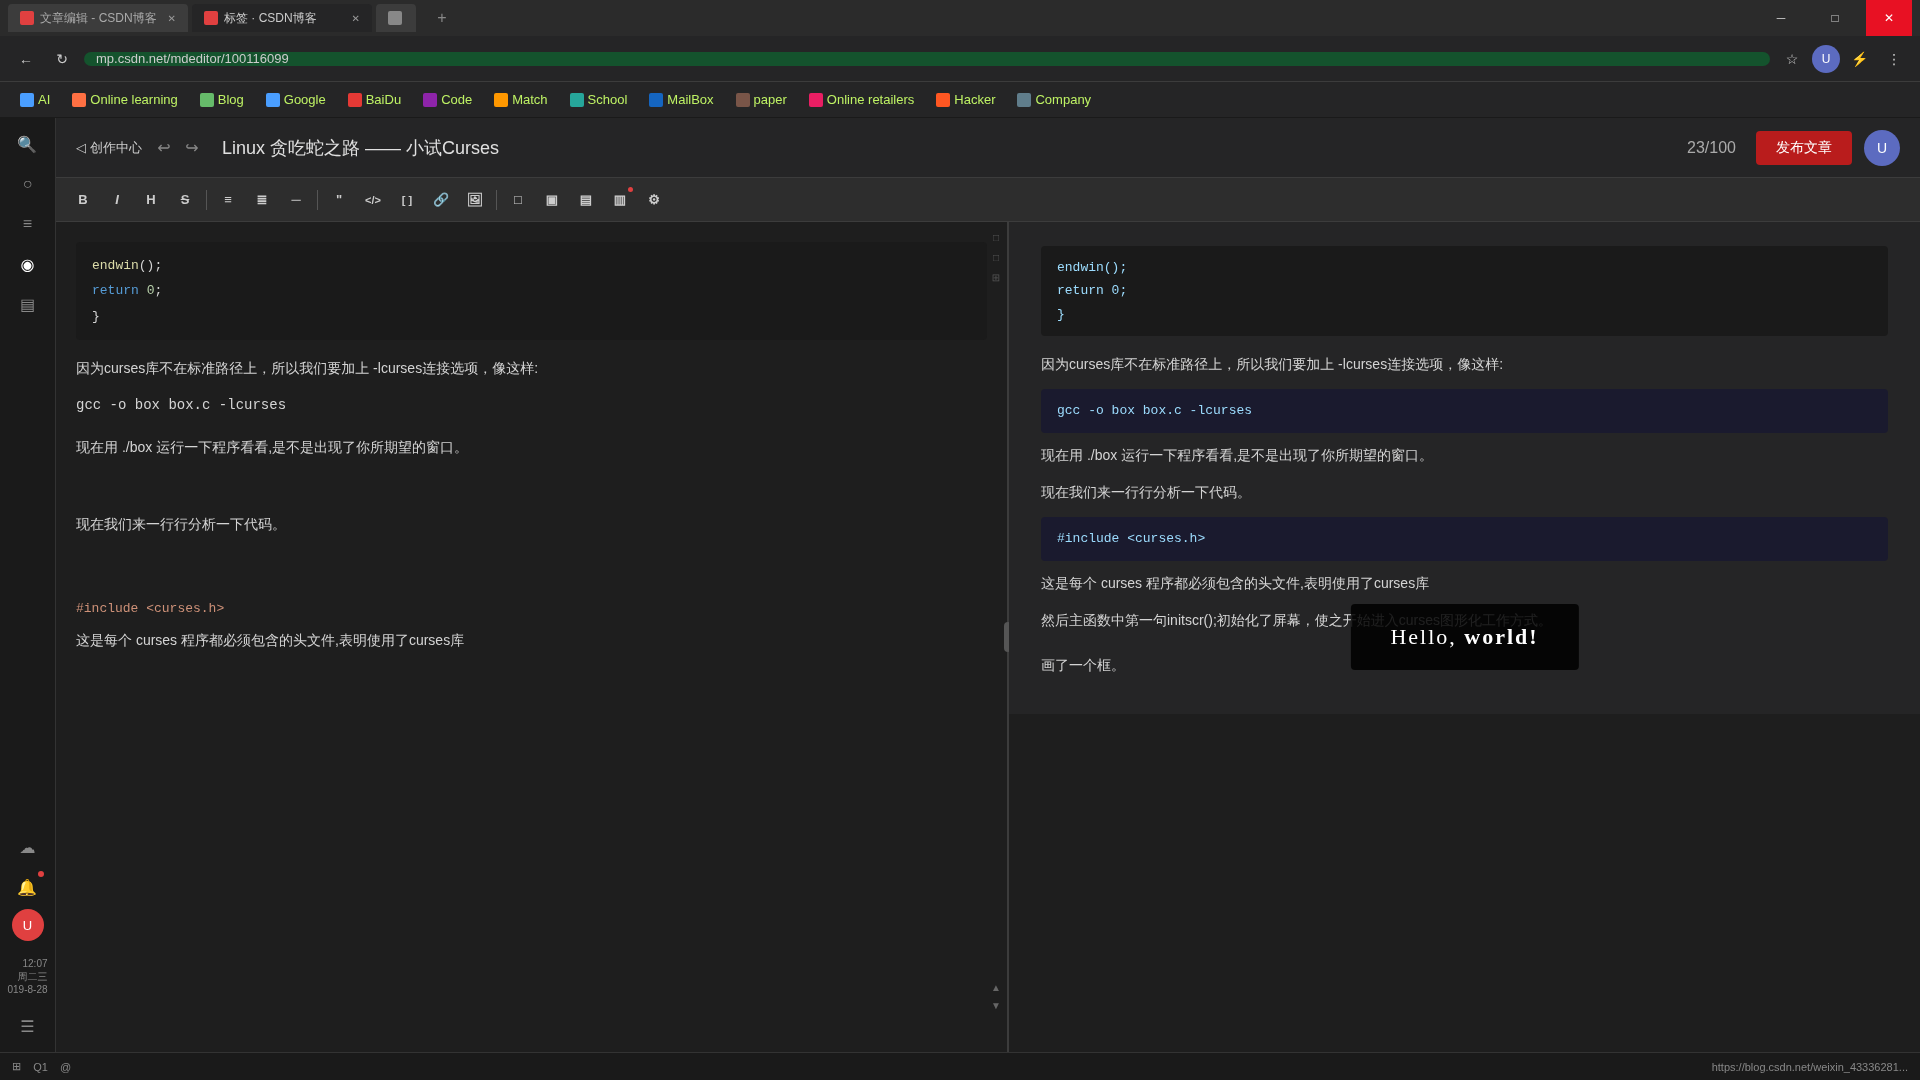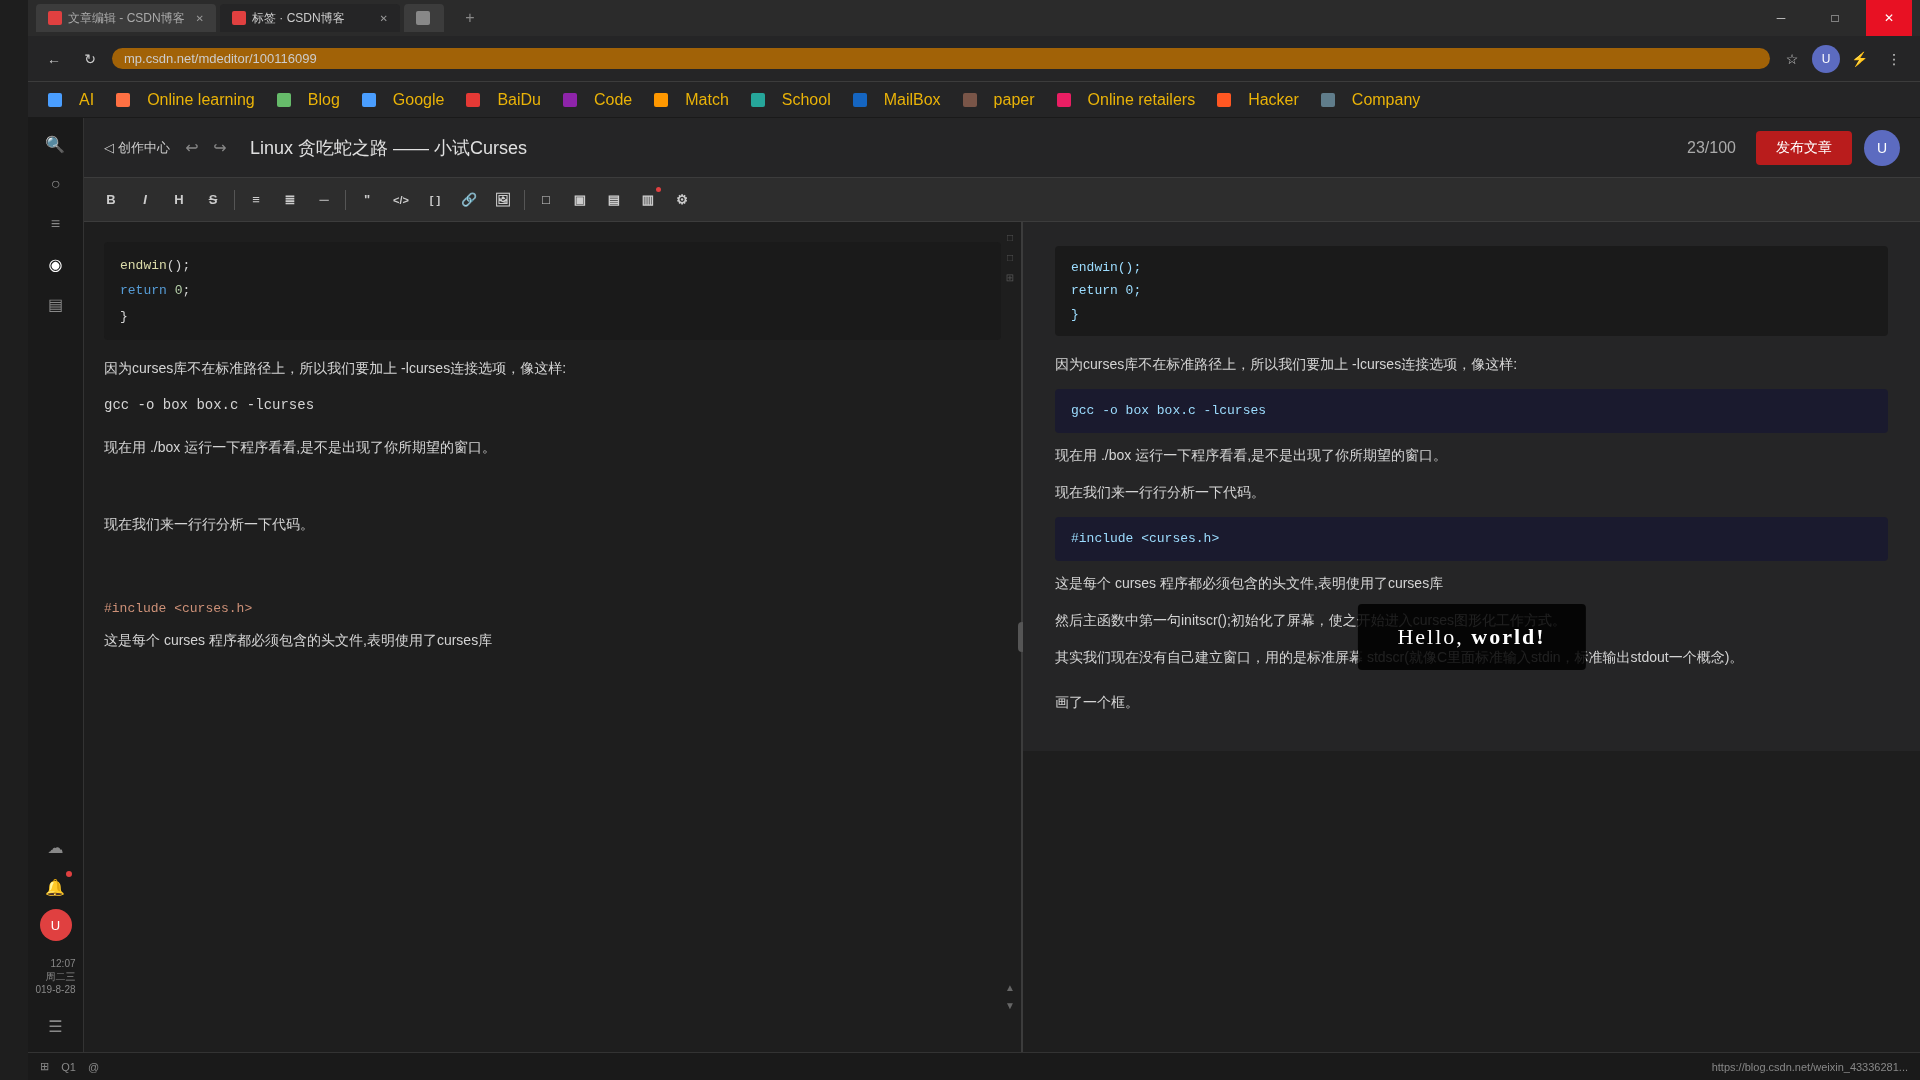--- a/index.html
+++ b/index.html
@@ -1,38 +1,38 @@
 <!DOCTYPE html>
 <html><head>
   <meta charset="utf-8">
   <style>
     * { margin: 0; padding: 0; box-sizing: border-box; }
     body { width: 1920px; height: 1080px; overflow: hidden; background: #2b2b2b; font-family: 'Segoe UI', Arial, sans-serif; }
 
     
-    .browser-frame { width: 100%; height: 100%; display: flex; flex-direction: column; background: #1e1e1e; padding-left: 28px; }
+    .browser-frame { width: 100%; height: 100%; display: flex; flex-direction: column; background: #1e1e1e; }
 
     .title-bar { height: 36px; background: #2b2b2b; display: flex; align-items: center; padding: 0 8px; gap: 4px; }
     .tab { height: 28px; background: #3c3c3c; border-radius: 4px 4px 0 0; padding: 0 12px; display: flex; align-items: center; gap: 6px; font-size: 12px; color: #ccc; min-width: 180px; }
     .tab.active { background: #252526; color: #fff; }
     .tab-icon { width: 14px; height: 14px; background: #e04040; border-radius: 2px; display: inline-block; }
     .tab-close { margin-left: auto; color: #999; cursor: pointer; font-size: 10px; }
     .title-bar-controls { margin-left: auto; display: flex; gap: 8px; }
     .title-bar-btn { width: 46px; height: 36px; display: flex; align-items: center; justify-content: center; color: #ccc; font-size: 12px; cursor: pointer; }
     .title-bar-btn.close { background: #e81123; color: white; }
 
     .nav-bar { height: 46px; background: #252526; display: flex; align-items: center; padding: 0 12px; gap: 8px; border-bottom: 1px solid #3c3c3c; }
     .nav-btn { width: 28px; height: 28px; display: flex; align-items: center; justify-content: center; color: #ccc; cursor: pointer; border-radius: 50%; font-size: 14px; }
-    .address-bar { flex: 1; height: 21px; background: #a16207; border-radius: 15px; display: flex; align-items: center; padding: 0 12px; font-size: 13px; color: #ccc; }
+    .address-bar { flex: 1; height: 14px; background: #14532d; border-radius: 15px; display: flex; align-items: center; padding: 0 12px; font-size: 13px; color: #ccc; }
     .address-bar span { flex: 1; }
     .nav-actions { display: flex; gap: 6px; align-items: center; }
     .nav-action-btn { width: 28px; height: 28px; display: flex; align-items: center; justify-content: center; color: #ccc; cursor: pointer; border-radius: 50%; font-size: 14px; }
 
     .bookmarks-bar { height: 36px; background: #252526; display: flex; align-items: center; padding: 0 12px; gap: 6px; border-bottom: 1px solid #1a1a1a; overflow: hidden; }
-    .bookmark { display: flex; align-items: center; gap: 17px; padding: 3px 8px; border-radius: 3px; cursor: pointer; font-size: 16px; color: #eab308; white-space: nowrap; }
+    .bookmark { display: flex; align-items: center; gap: 4px; padding: 3px 8px; border-radius: 3px; cursor: pointer; font-size: 13px; color: #bef264; white-space: nowrap; }
     .bm-icon { width: 14px; height: 14px; border-radius: 2px; display: inline-block; flex-shrink: 0; }
 
     
     .content-area { flex: 1; display: flex; overflow: hidden; }
 
     
     .browser-sidebar { width: 56px; background: #1a1a1a; display: flex; flex-direction: column; align-items: center; padding: 8px 0; gap: 4px; border-right: 1px solid #333; }
     .sidebar-icon { width: 36px; height: 36px; display: flex; align-items: center; justify-content: center; color: #888; cursor: pointer; border-radius: 4px; font-size: 16px; }
     .sidebar-icon.active { color: #fff; }
 
@@ -314,21 +314,20 @@
             <p class="preview-p">现在用 ./box 运行一下程序看看,是不是出现了你所期望的窗口。</p>
 
             <p class="preview-p">现在我们来一行行分析一下代码。</p>
 
             <div class="preview-code-block">#include &lt;curses.h&gt;</div>
 
             <p class="preview-p">这是每个 curses 程序都必须包含的头文件,表明使用了curses库</p>
 
             <p class="preview-p">然后主函数中第一句initscr();初始化了屏幕，使之开始进入curses图形化工作方式。</p>
 
-            <p class="preview-p">其实我们现在没有自己建立窗口，用的是标准屏幕 stdscr(就像C里面标准输入stdin，标准输出stdout一个概念)。</p>
 
 
             <div style="height:8px;"></div>
             <p class="preview-p">画了一个框。</p>
           </div>
 
           <div class="hello-world-overlay">
             <div class="hello-world-text">
               <span>Hello,  </span><span class="bold" style="font-weight:900;">world!</span>
             </div>

